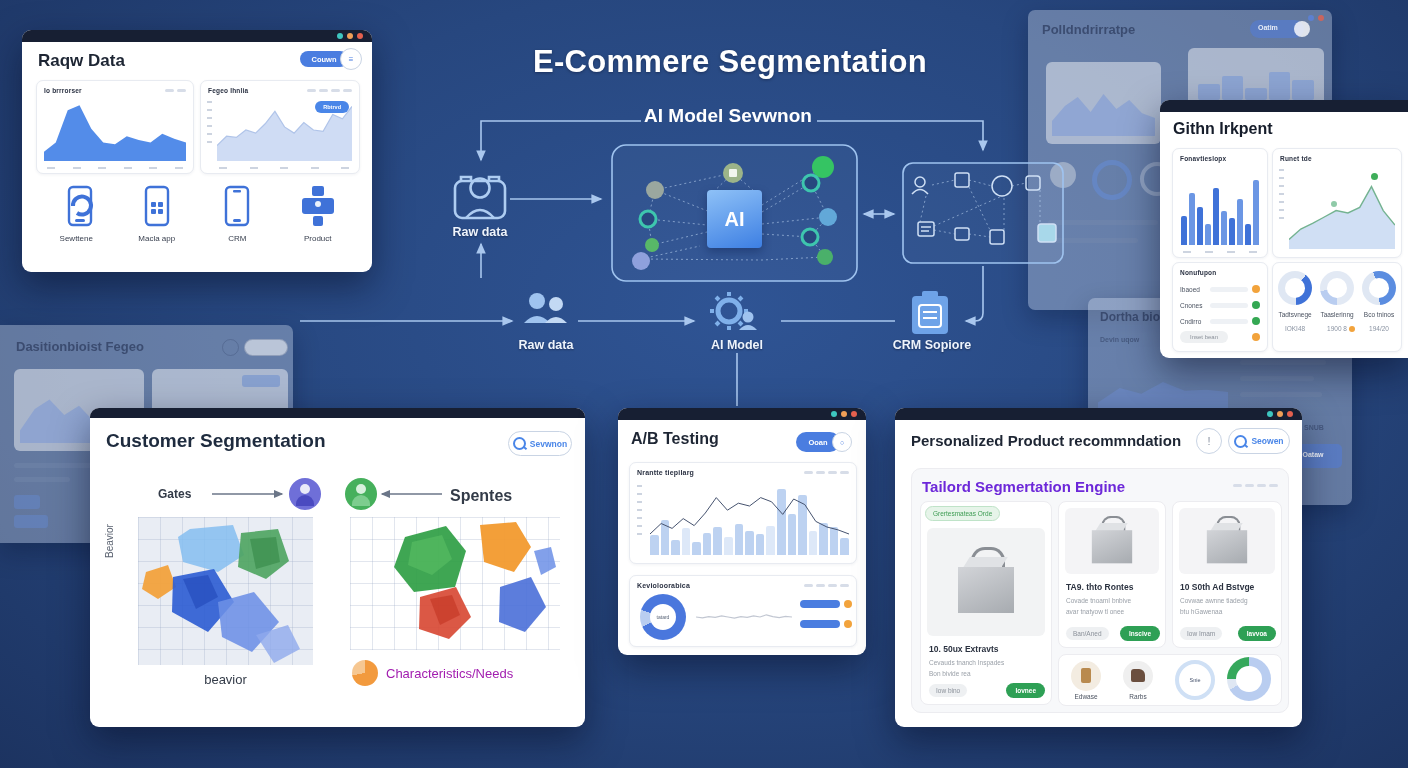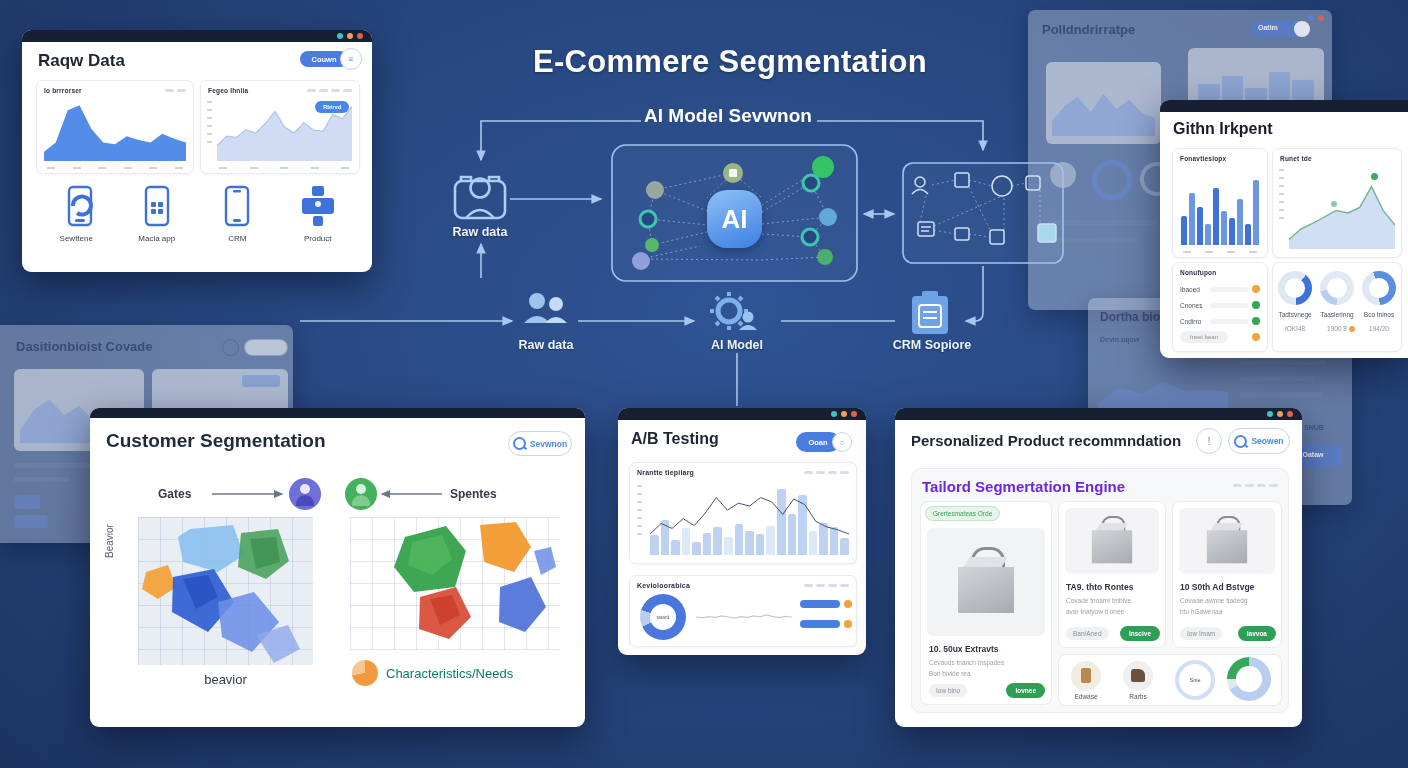--- a/index.html
+++ b/index.html
@@ -35,23 +35,23 @@
   .donut::after{content:"";position:absolute;inset:21%;background:#fff;border-radius:50%;}
   .donut span{position:absolute;inset:0;display:flex;align-items:center;justify-content:center;z-index:2;color:#5a6578;}
   
   #flow{position:absolute;left:0;top:0;pointer-events:none;}
   .fl{stroke:#a9c7ee;stroke-width:1.6;fill:none;}
   .obox{stroke:#9fc3ef;stroke-width:1.6;fill:rgba(180,205,240,.05);}
   .net{stroke:rgba(195,218,246,.55);stroke-width:1;stroke-dasharray:2 3;fill:none;}
   .htitle{position:absolute;left:430px;top:44px;width:600px;text-align:center;color:#fff;font-size:31px;font-weight:700;letter-spacing:.3px;text-shadow:0 1px 3px rgba(0,0,20,.35);}
   .ttitle{position:absolute;left:628px;top:105px;width:200px;text-align:center;color:#fff;font-size:19px;font-weight:700;}
   .flabel{position:absolute;width:110px;text-align:center;color:#eef4fc;font-size:12.5px;font-weight:600;text-shadow:0 1px 2px rgba(0,0,20,.4);}
-  .aichip{position:absolute;left:707px;top:190px;width:55px;height:58px;border-radius:20px;
+  .aichip{position:absolute;left:707px;top:190px;width:55px;height:58px;border-radius:4px;
     background:linear-gradient(160deg,#8ec1f7,#3d7fe3);display:flex;align-items:center;justify-content:center;
-    color:#fff;font-size:26px;font-weight:700;box-shadow:0 4px 10px rgba(10,30,80,.4);}
+    color:#fff;font-size:20px;font-weight:700;box-shadow:0 4px 10px rgba(10,30,80,.4);}
   
   .ghost{position:absolute;background:rgba(205,216,234,.38);border-radius:7px;box-shadow:0 10px 26px rgba(5,12,35,.28);}
   .ghost .gt{position:absolute;color:rgba(45,60,95,.75);font-weight:700;}
   .ghost .gsub{position:absolute;color:rgba(45,60,95,.55);font-weight:600;}
   .gcard{position:absolute;background:rgba(255,255,255,.45);border-radius:6px;}
   .gpill{position:absolute;background:rgba(85,125,210,.65);border-radius:10px;}
   .gknob{position:absolute;background:rgba(255,255,255,.8);border-radius:50%;}
   .gring{position:absolute;border-radius:50%;}
   .gbar{position:absolute;background:rgba(100,135,205,.5);border-radius:3px;}
   .grow{position:absolute;height:5px;background:rgba(120,140,175,.35);border-radius:3px;}
@@ -129,21 +129,21 @@
         </div>
     </div>
     <div class="gring" style="left:22px;top:152px;width:26px;height:26px;background:rgba(190,200,215,.6);"></div>
     <div class="gring" style="left:64px;top:150px;width:30px;height:30px;border:5px solid rgba(100,140,215,.55);"></div>
     <div class="gring" style="left:112px;top:152px;width:26px;height:26px;border:4px solid rgba(170,185,210,.6);"></div>
     <div class="grow" style="left:20px;top:210px;width:110px;"></div>
     <div class="grow" style="left:20px;top:228px;width:90px;"></div>
   </div>
 
   <div class="ghost" style="left:0;top:325px;width:293px;height:218px;border-radius:0 7px 7px 0;">
-    <div class="gt" style="left:16px;top:14px;font-size:13px;">Dasitionbioist Covade</div>
+    <div class="gt" style="left:16px;top:14px;font-size:13px;">Dasitionbioist Fegeo</div>
     <div class="gring" style="left:222px;top:14px;width:15px;height:15px;border:1px solid rgba(70,90,130,.5);"></div>
     <div class="gpill" style="left:244px;top:14px;width:42px;height:15px;background:rgba(255,255,255,.55);border:1px solid rgba(70,90,130,.35);"></div>
     <div class="gcard" style="left:14px;top:44px;width:130px;height:82px;">
       <div class="chart ghostchart" style="left:6px;right:6px;top:12px;bottom:8px;">
           <svg viewBox="0 0 100 40" preserveAspectRatio="none">
             <polygon points="0,40 0.0,32.0 12.5,18.0 25.0,12.0 37.5,22.0 50.0,16.0 62.5,26.0 75.0,28.0 87.5,24.0 100.0,30.0 100,40"></polygon>
           </svg>
         </div>
     </div>
     <div class="gcard" style="left:152px;top:44px;width:136px;height:82px;">
@@ -405,21 +405,21 @@
     </svg>
     <div style="position:absolute;left:68px;top:79px;font-size:12px;color:#333b48;font-weight:600;">Gates</div>
     <div class="avatar" style="left:199px;top:70px;background:#6f6fd8;">
       <i class="head" style="background:#e9eaf8;"></i>
         <i class="body" style="background:#4a4ac0;"></i>
     </div>
     <div class="avatar" style="left:255px;top:70px;background:#46b05c;">
       <i class="head" style="background:#d8f0dd;"></i>
         <i class="body" style="background:#7dcd8e;"></i>
     </div>
-    <div style="position:absolute;left:360px;top:79px;font-size:12px;color:#333b48;font-weight:600;">Spentes</div>
+    <div style="position:absolute;left:360px;top:79px;font-size:16px;color:#333b48;font-weight:600;">Spentes</div>
     <div style="position:absolute;left:14px;top:150px;transform:rotate(-90deg);transform-origin:left top;font-size:10px;color:#5a6270;">Beavior</div>
     <div class="plot gridbg" style="left:48px;top:109px;width:175px;height:148px;background-color:#e9edf4;">
       <svg width="175" height="148" viewBox="0 0 175 148">
         <polygon points="52,12 95,8 106,38 80,55 45,45 40,20" fill="#85bdf0" opacity=".85"></polygon>
         <polygon points="103,16 140,12 151,44 128,62 100,50" fill="#4da35f" opacity=".9"></polygon>
         <polygon points="112,22 138,20 142,45 118,52" fill="#3a8d4c" opacity=".7"></polygon>
         <polygon points="8,55 30,48 38,70 20,82 4,72" fill="#f2a23c" opacity=".95"></polygon>
         <polygon points="35,60 76,52 96,85 70,115 34,95" fill="#2f5ed2" opacity=".92"></polygon>
         <polygon points="45,62 70,58 80,80 58,92" fill="#2148b8" opacity=".6"></polygon>
         <polygon points="80,85 116,75 141,105 114,135 84,120" fill="#6c8fe6" opacity=".88"></polygon>
@@ -432,21 +432,21 @@
         <polygon points="55,20 96,9 116,34 105,70 64,75 44,50" fill="#2f9e44" opacity=".92"></polygon>
         <polygon points="62,25 92,18 102,42 82,58 58,48" fill="#57bd63" opacity=".65"></polygon>
         <polygon points="130,8 166,5 181,30 164,55 134,45" fill="#f29a2e" opacity=".95"></polygon>
         <polygon points="70,80 106,70 121,100 99,122 69,112" fill="#d84a35" opacity=".92"></polygon>
         <polygon points="80,82 102,78 110,98 90,108" fill="#c23322" opacity=".6"></polygon>
         <polygon points="150,70 181,60 196,90 175,115 149,105" fill="#4a6fd8" opacity=".9"></polygon>
         <polygon points="184,34 201,30 206,50 191,58" fill="#6c8fe6" opacity=".85"></polygon>
       </svg>
     </div>
     <div style="position:absolute;left:262px;top:252px;width:26px;height:26px;border-radius:50%;background:conic-gradient(#f29a3e 0 72%, #f6c791 72% 100%);"></div>
-    <div style="position:absolute;left:296px;top:258px;font-size:13px;color:#0f766e;">Characteristics/Needs</div>
+    <div style="position:absolute;left:296px;top:258px;font-size:13px;color:#a21caf;">Characteristics/Needs</div>
   </div>
 
   <div class="win" style="left:618px;top:408px;width:248px;height:247px;">
     <div class="tbar">
       <div class="dots">
         <span class="dot t"></span>
         <span class="dot o"></span>
         <span class="dot r"></span>
       </div>
     </div>

